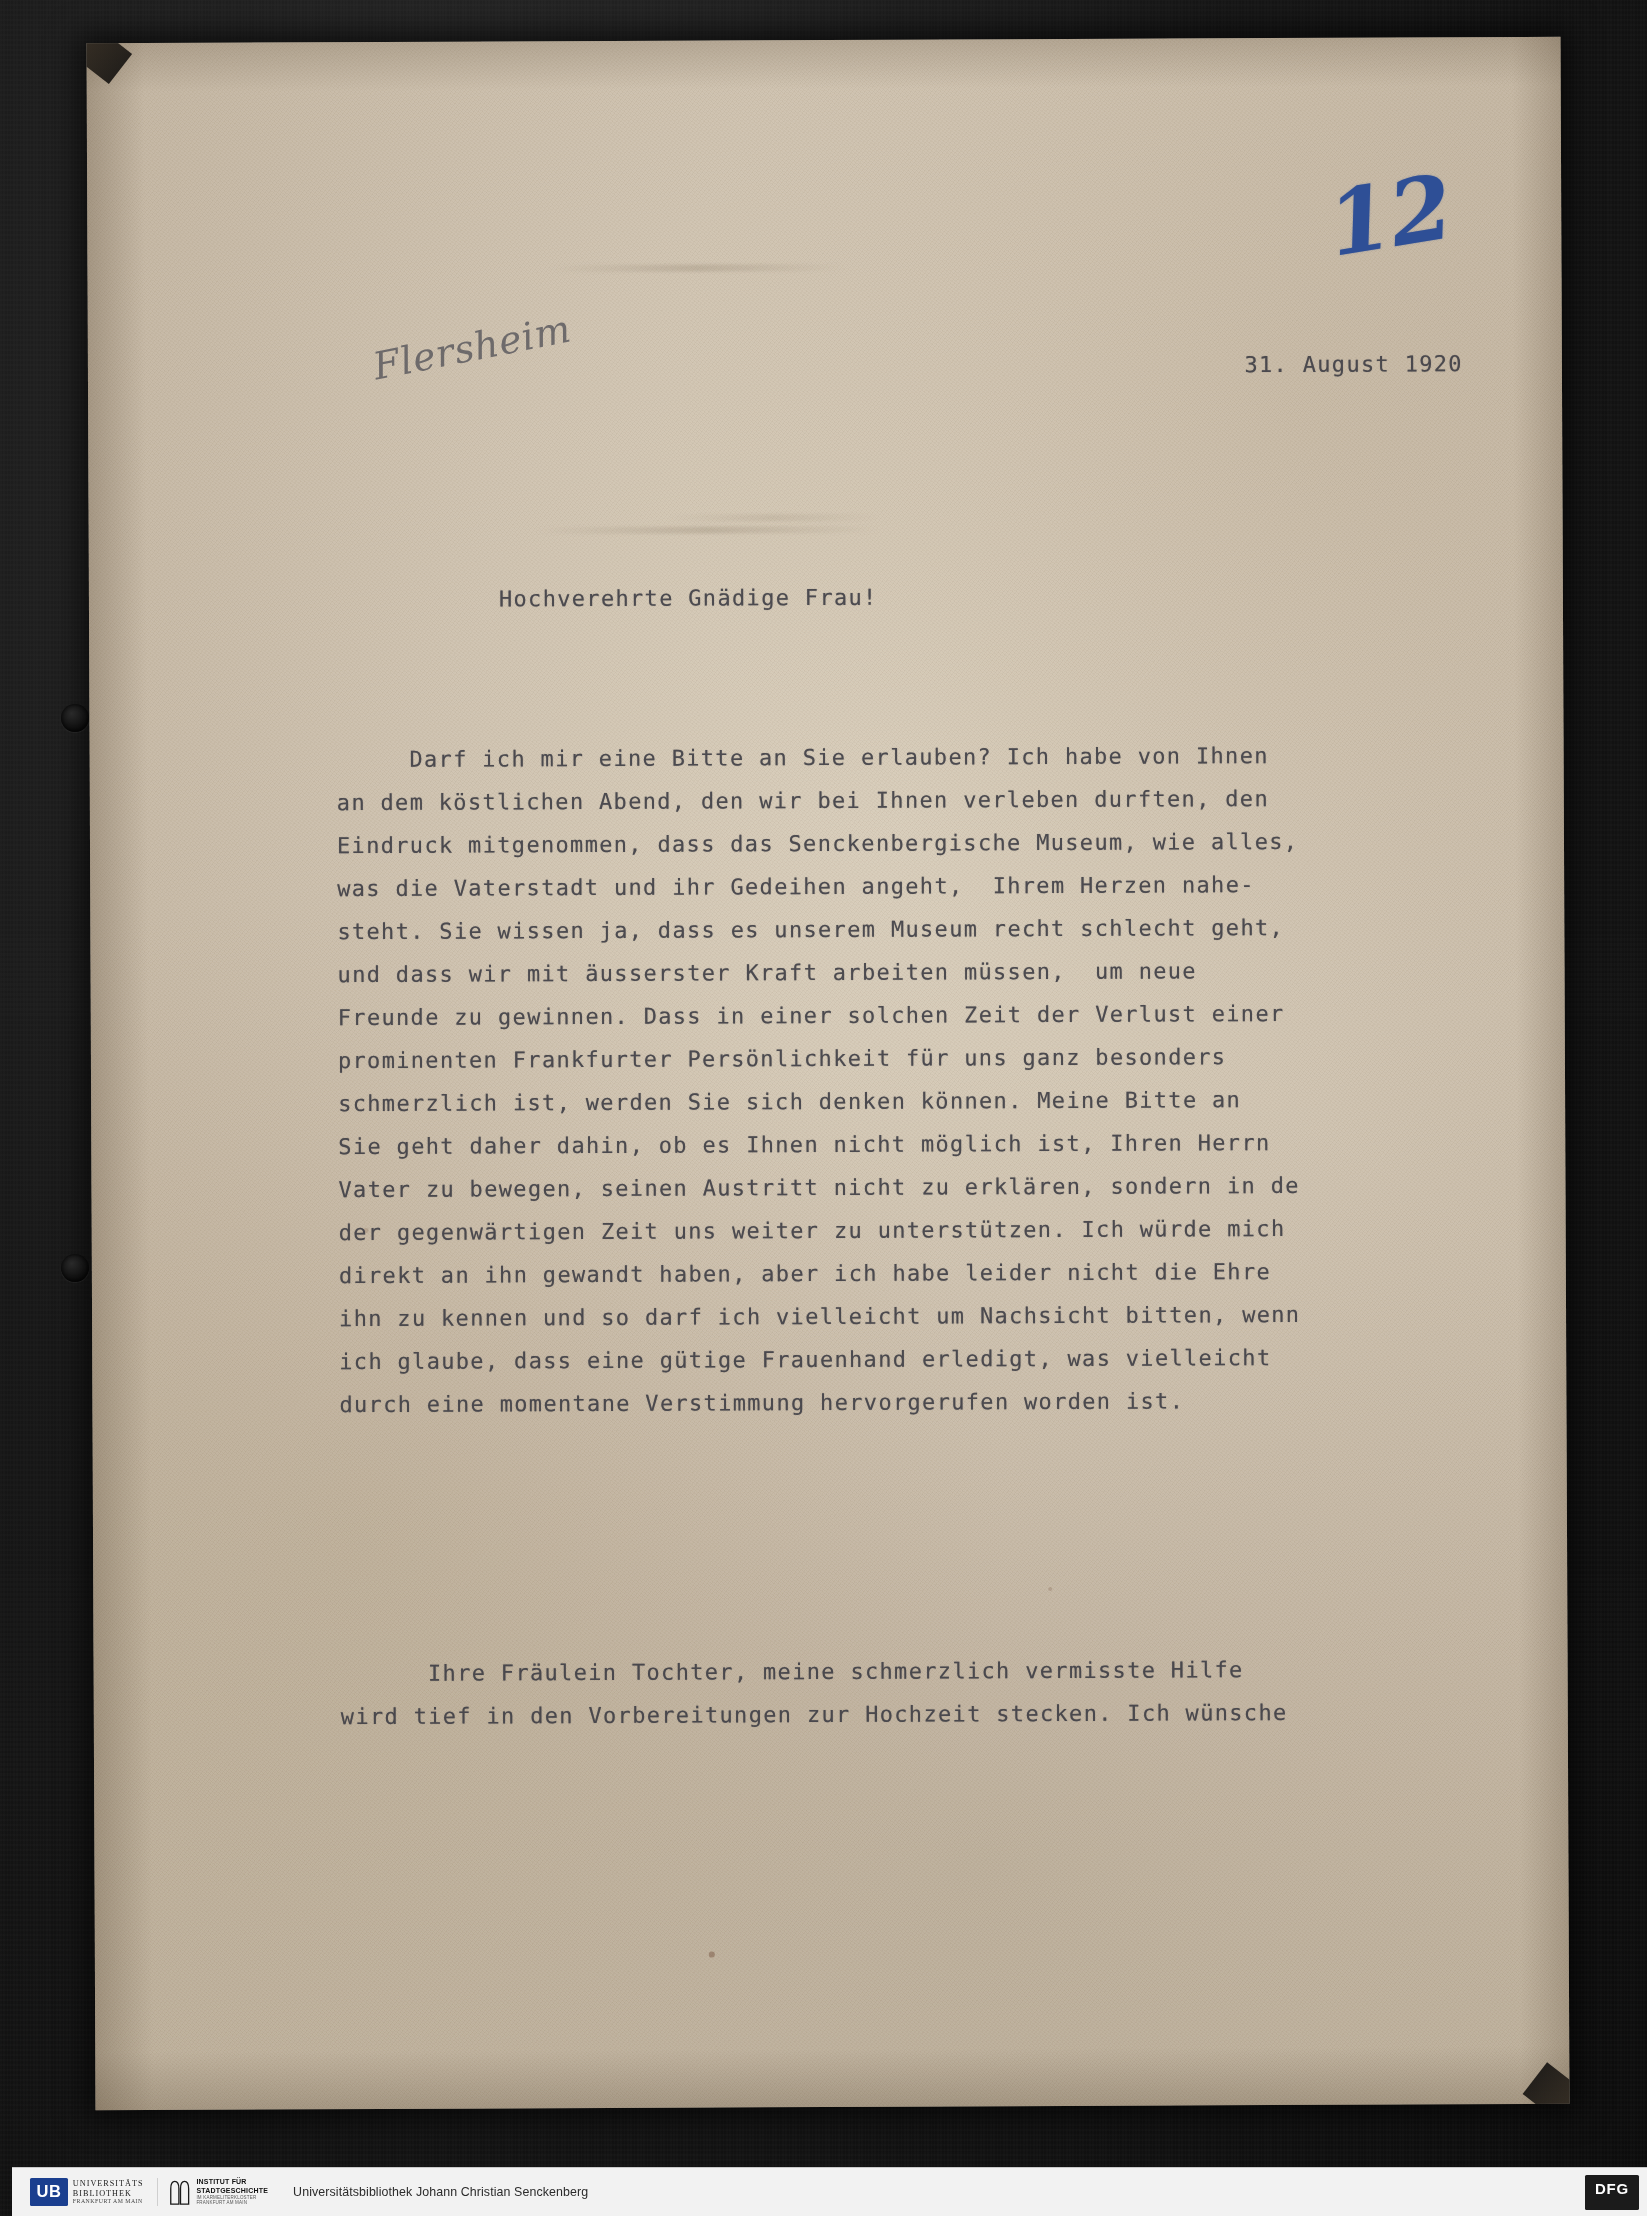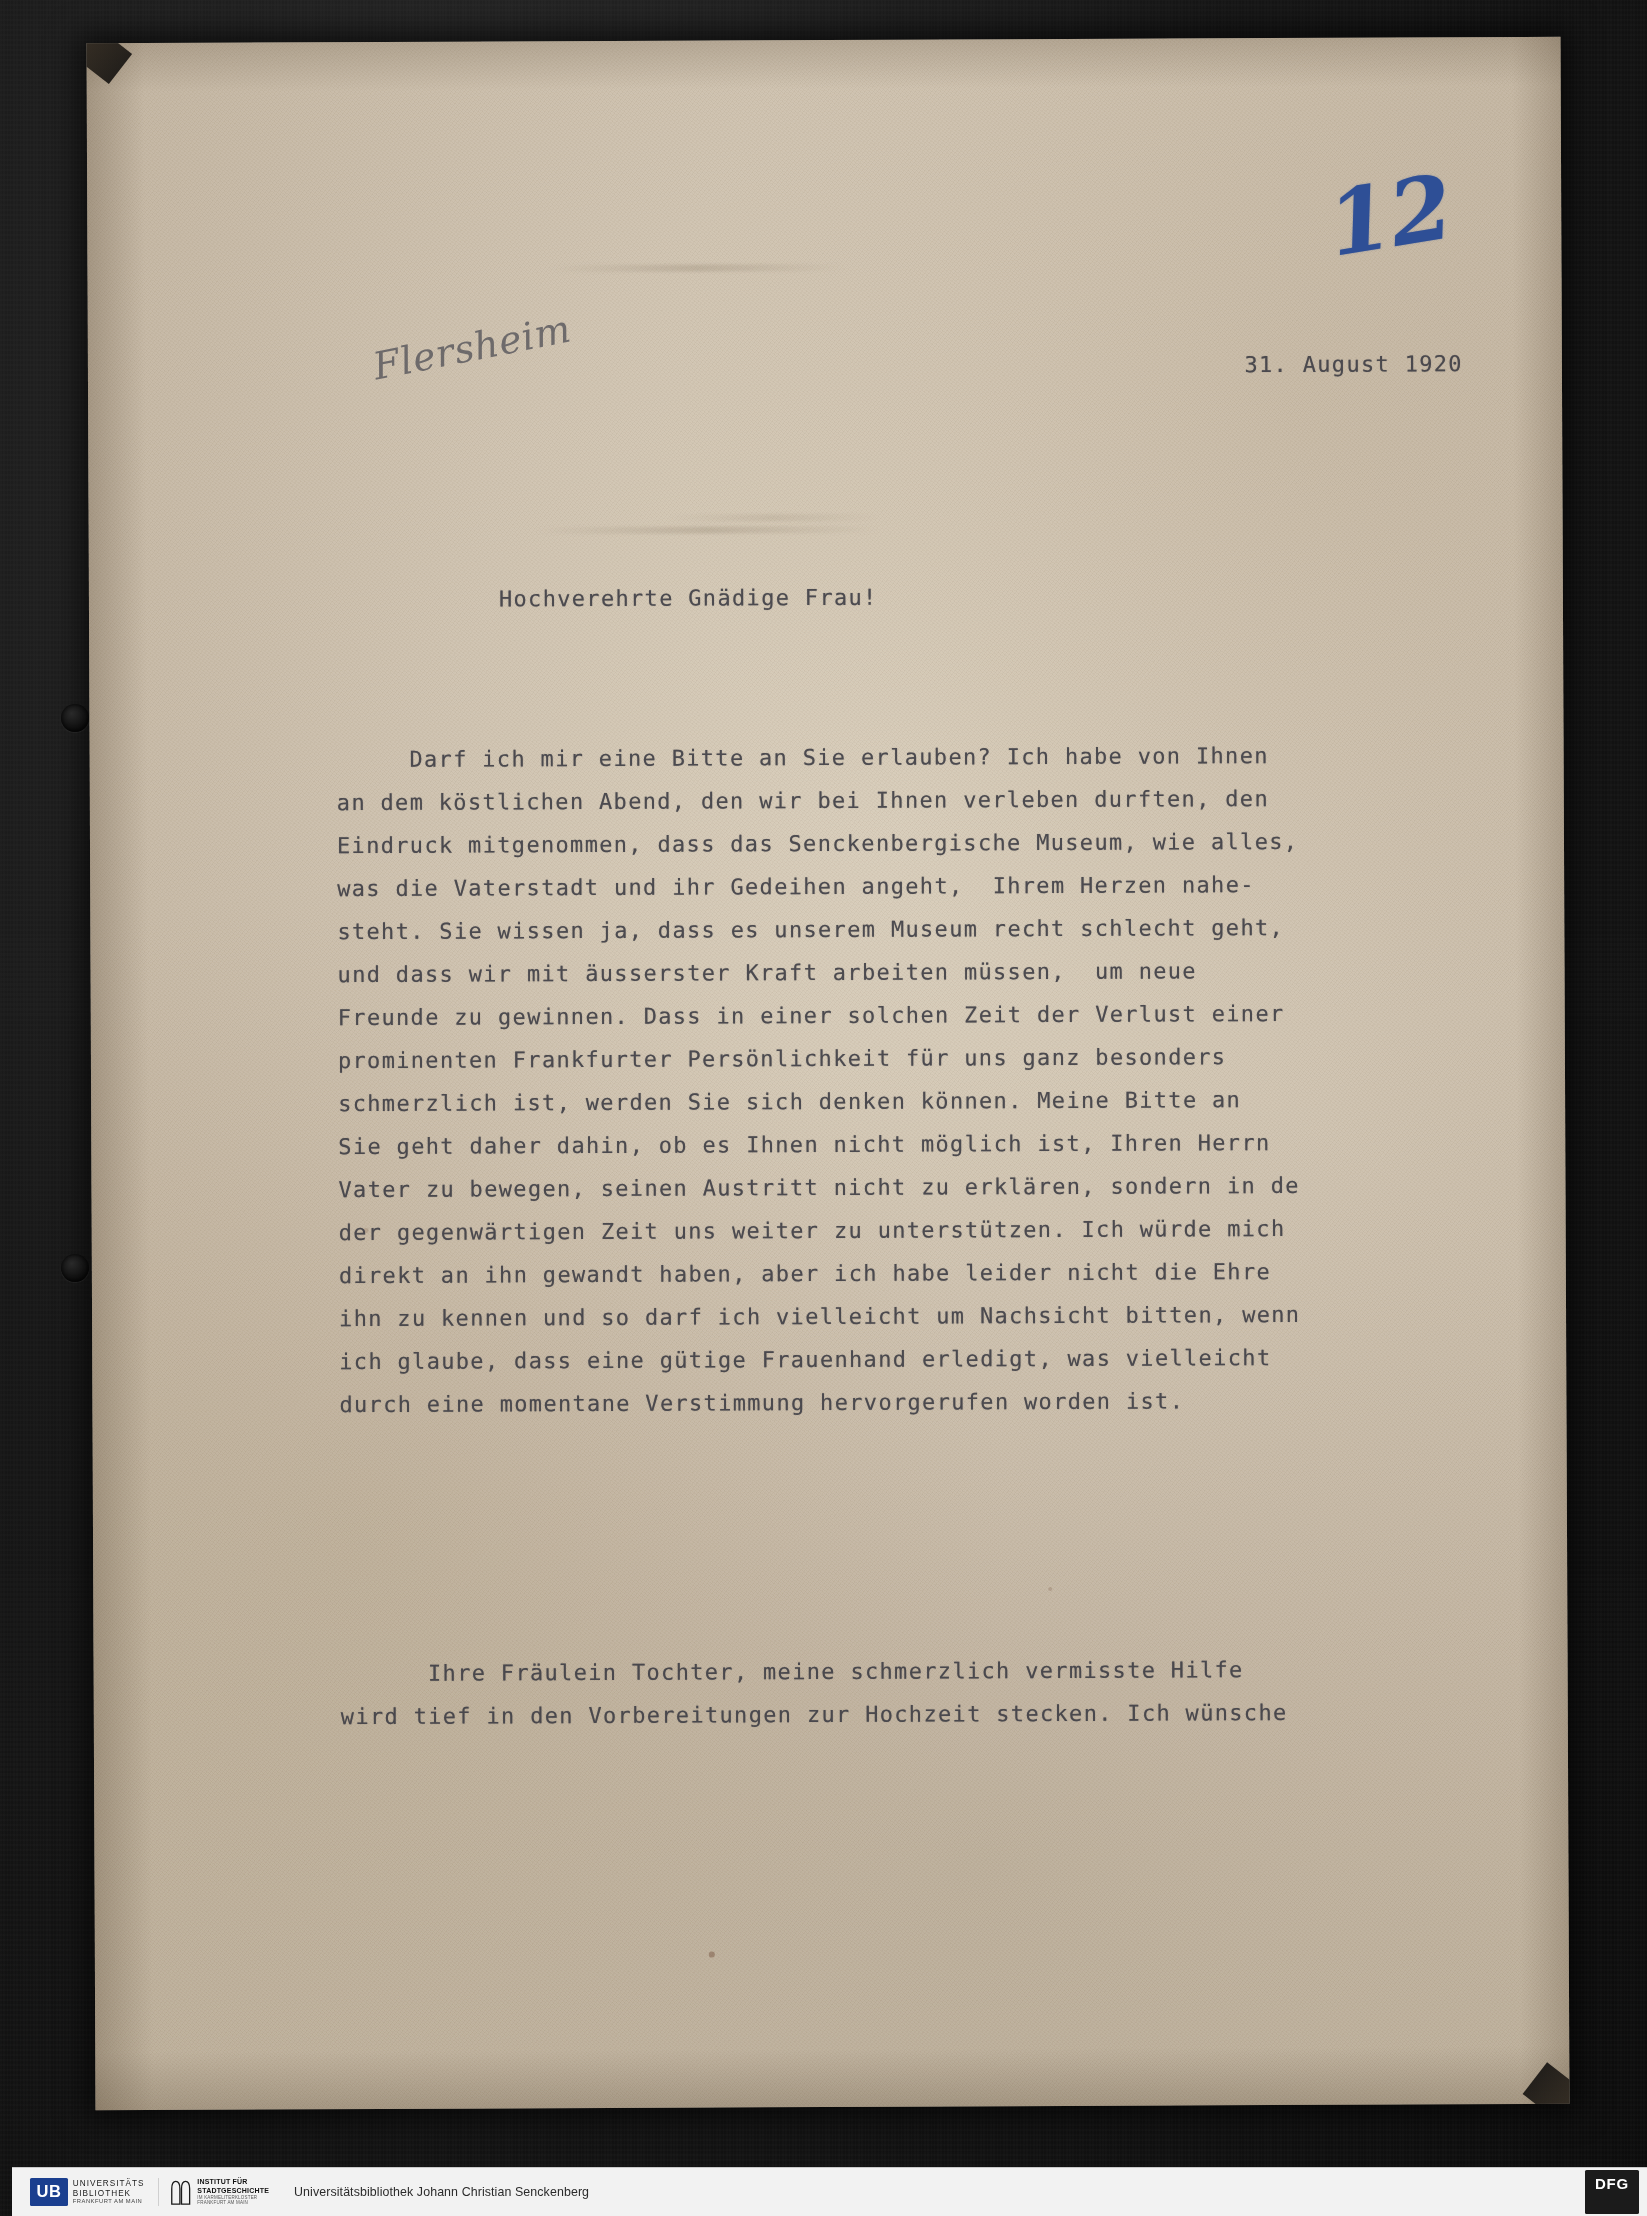--- a/index.html
+++ b/index.html
@@ -218,20 +218,21 @@
     line-height: 1;
     padding: 5.8px 6.6px 6.6px 6.6px;
     border-radius: 1.6px;
     letter-spacing: 0.4px;
   }
   #ub-wordmark {
     font-size: 8.2px;
     line-height: 1.15;
     color: #1a1a1a;
     letter-spacing: 1px;
+    font-family: Liberation Serif, serif;
   }
   #ub-wordmark .small {
     font-size: 5.8px;
     letter-spacing: 0.5px;
     color: #444;
   }
   #isg-logo {
     display: flex;
     align-items: center;
     gap: 5.8px;
@@ -264,21 +265,21 @@
     letter-spacing: 0.1px;
   }
   #dfg-logo {
     margin-left: auto;
     margin-right: 20px;
     background: #1b1b1b;
     color: #fff;
     font-weight: 700;
     font-size: 15px;
     letter-spacing: 0.8px;
-    padding: 5px 10px 22px 10px;
+    padding: 5px 10px 13px 10px;
     border-radius: 1.6px;
   }
 </style>
 </head>
 <body>
 
 <div id="scan-background"></div>
 
 <div id="paper-sheet">
 

